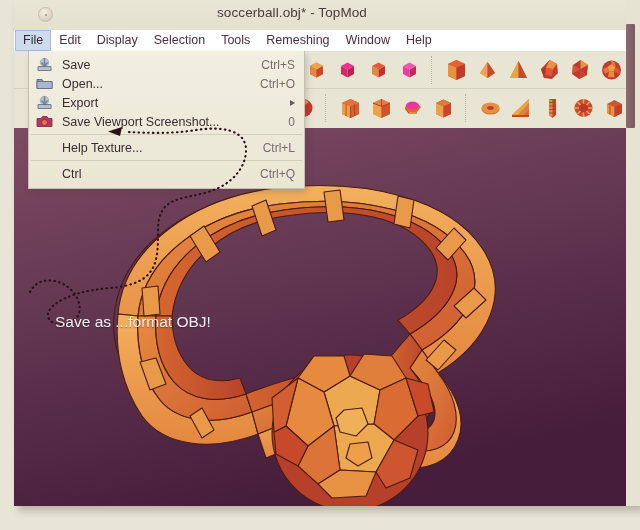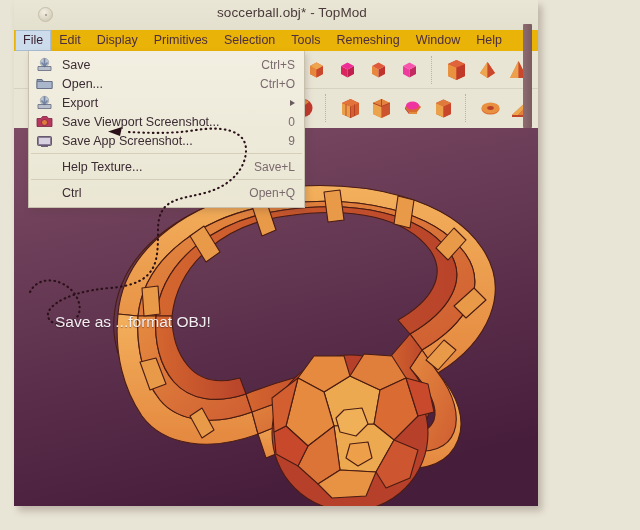--- a/index.html
+++ b/index.html
@@ -16,25 +16,26 @@
     width: 640px;
     height: 530px;
     background: #e9e5d6;
   }
 
   
   .app-window {
     position: absolute;
     left: 14px;
     top: 0px;
-    width: 524px;
+    width: 603px;
     height: 506px;
     background: #e7e3d2;
     box-shadow: 4px 5px 7px rgba(90,70,60,0.30);
     overflow: hidden;
+    padding-left: 24px;
   }
 
   
   .titlebar {
     position: absolute;
     left: 0; top: 0;
     width: 612px;
     height: 30px;
     background: linear-gradient(#eae6d6, #e4e0ce);
   }
@@ -68,21 +69,21 @@
     border-radius: 50%;
     background: #9a9384;
   }
 
   
   .menubar {
     position: absolute;
     left: 0; top: 30px;
     width: 612px;
     height: 21px;
-    background: #eab308;
+    background: #ffffff;
     display: flex;
     align-items: center;
     padding-left: 1px;
     box-sizing: border-box;
   }
   .menu-item {
     font-size: 12.5px;
     color: #4b2e3f;
     padding: 3px 8px 4px 8px;
     line-height: 14px;
@@ -249,21 +250,20 @@
 
     <div class="titlebar">
       <div class="win-orb"></div>
       <div class="title-text">soccerball.obj* - TopMod</div>
     </div>
 
     <div class="menubar">
       <div class="menu-item active">File</div>
       <div class="menu-item">Edit</div>
       <div class="menu-item">Display</div>
-      <div class="menu-item">Primitives</div>
       <div class="menu-item">Selection</div>
       <div class="menu-item">Tools</div>
       <div class="menu-item">Remeshing</div>
       <div class="menu-item">Window</div>
       <div class="menu-item">Help</div>
     </div>
 
     <div class="toolbars">
 
       <div class="tb-row r1">
@@ -606,44 +606,33 @@
         <span class="dd-icon">
           <svg width="19" height="16" viewBox="0 0 19 16">
               <path d="M2 5 L6 5 L7.5 3 L12 3 L13.5 5 L17 5 L17 13 L2 13 Z" fill="#b8375f" stroke="#7d2441" stroke-width=".8"></path>
               <circle cx="9.5" cy="9" r="3" fill="#e07a3c" stroke="#7d2441" stroke-width=".8"></circle>
             </svg>
         </span>
         <span class="dd-label">Save Viewport Screenshot...</span>
         <span class="dd-short">0</span>
       </div>
 
-      <div class="dd-item">
-        <span class="dd-icon">
-          <svg width="19" height="16" viewBox="0 0 19 16">
-              <rect x="2.5" y="4" width="14" height="9" rx="1" fill="#8b7c96" stroke="#5b4f68" stroke-width=".9"></rect>
-              <rect x="4" y="5.5" width="11" height="6" fill="#d8d2e0"></rect>
-              <path d="M6 13 L13 13 L13 14.5 L6 14.5 Z" fill="#6d6079"></path>
-            </svg>
-        </span>
-        <span class="dd-label">Save App Screenshot...</span>
-        <span class="dd-short">9</span>
-      </div>
 
       <div class="dd-sep"></div>
 
       <div class="dd-item">
         <span class="dd-label">Help Texture...</span>
-        <span class="dd-short">Save+L</span>
+        <span class="dd-short">Ctrl+L</span>
       </div>
 
       <div class="dd-sep"></div>
 
       <div class="dd-item">
         <span class="dd-label">Ctrl</span>
-        <span class="dd-short">Open+Q</span>
+        <span class="dd-short">Ctrl+Q</span>
       </div>
     </div>
 
     <div class="right-strip"></div>
 
   </div>
 
   <div class="annot-layer">
     <svg width="640" height="530" viewBox="0 0 640 530">
 

